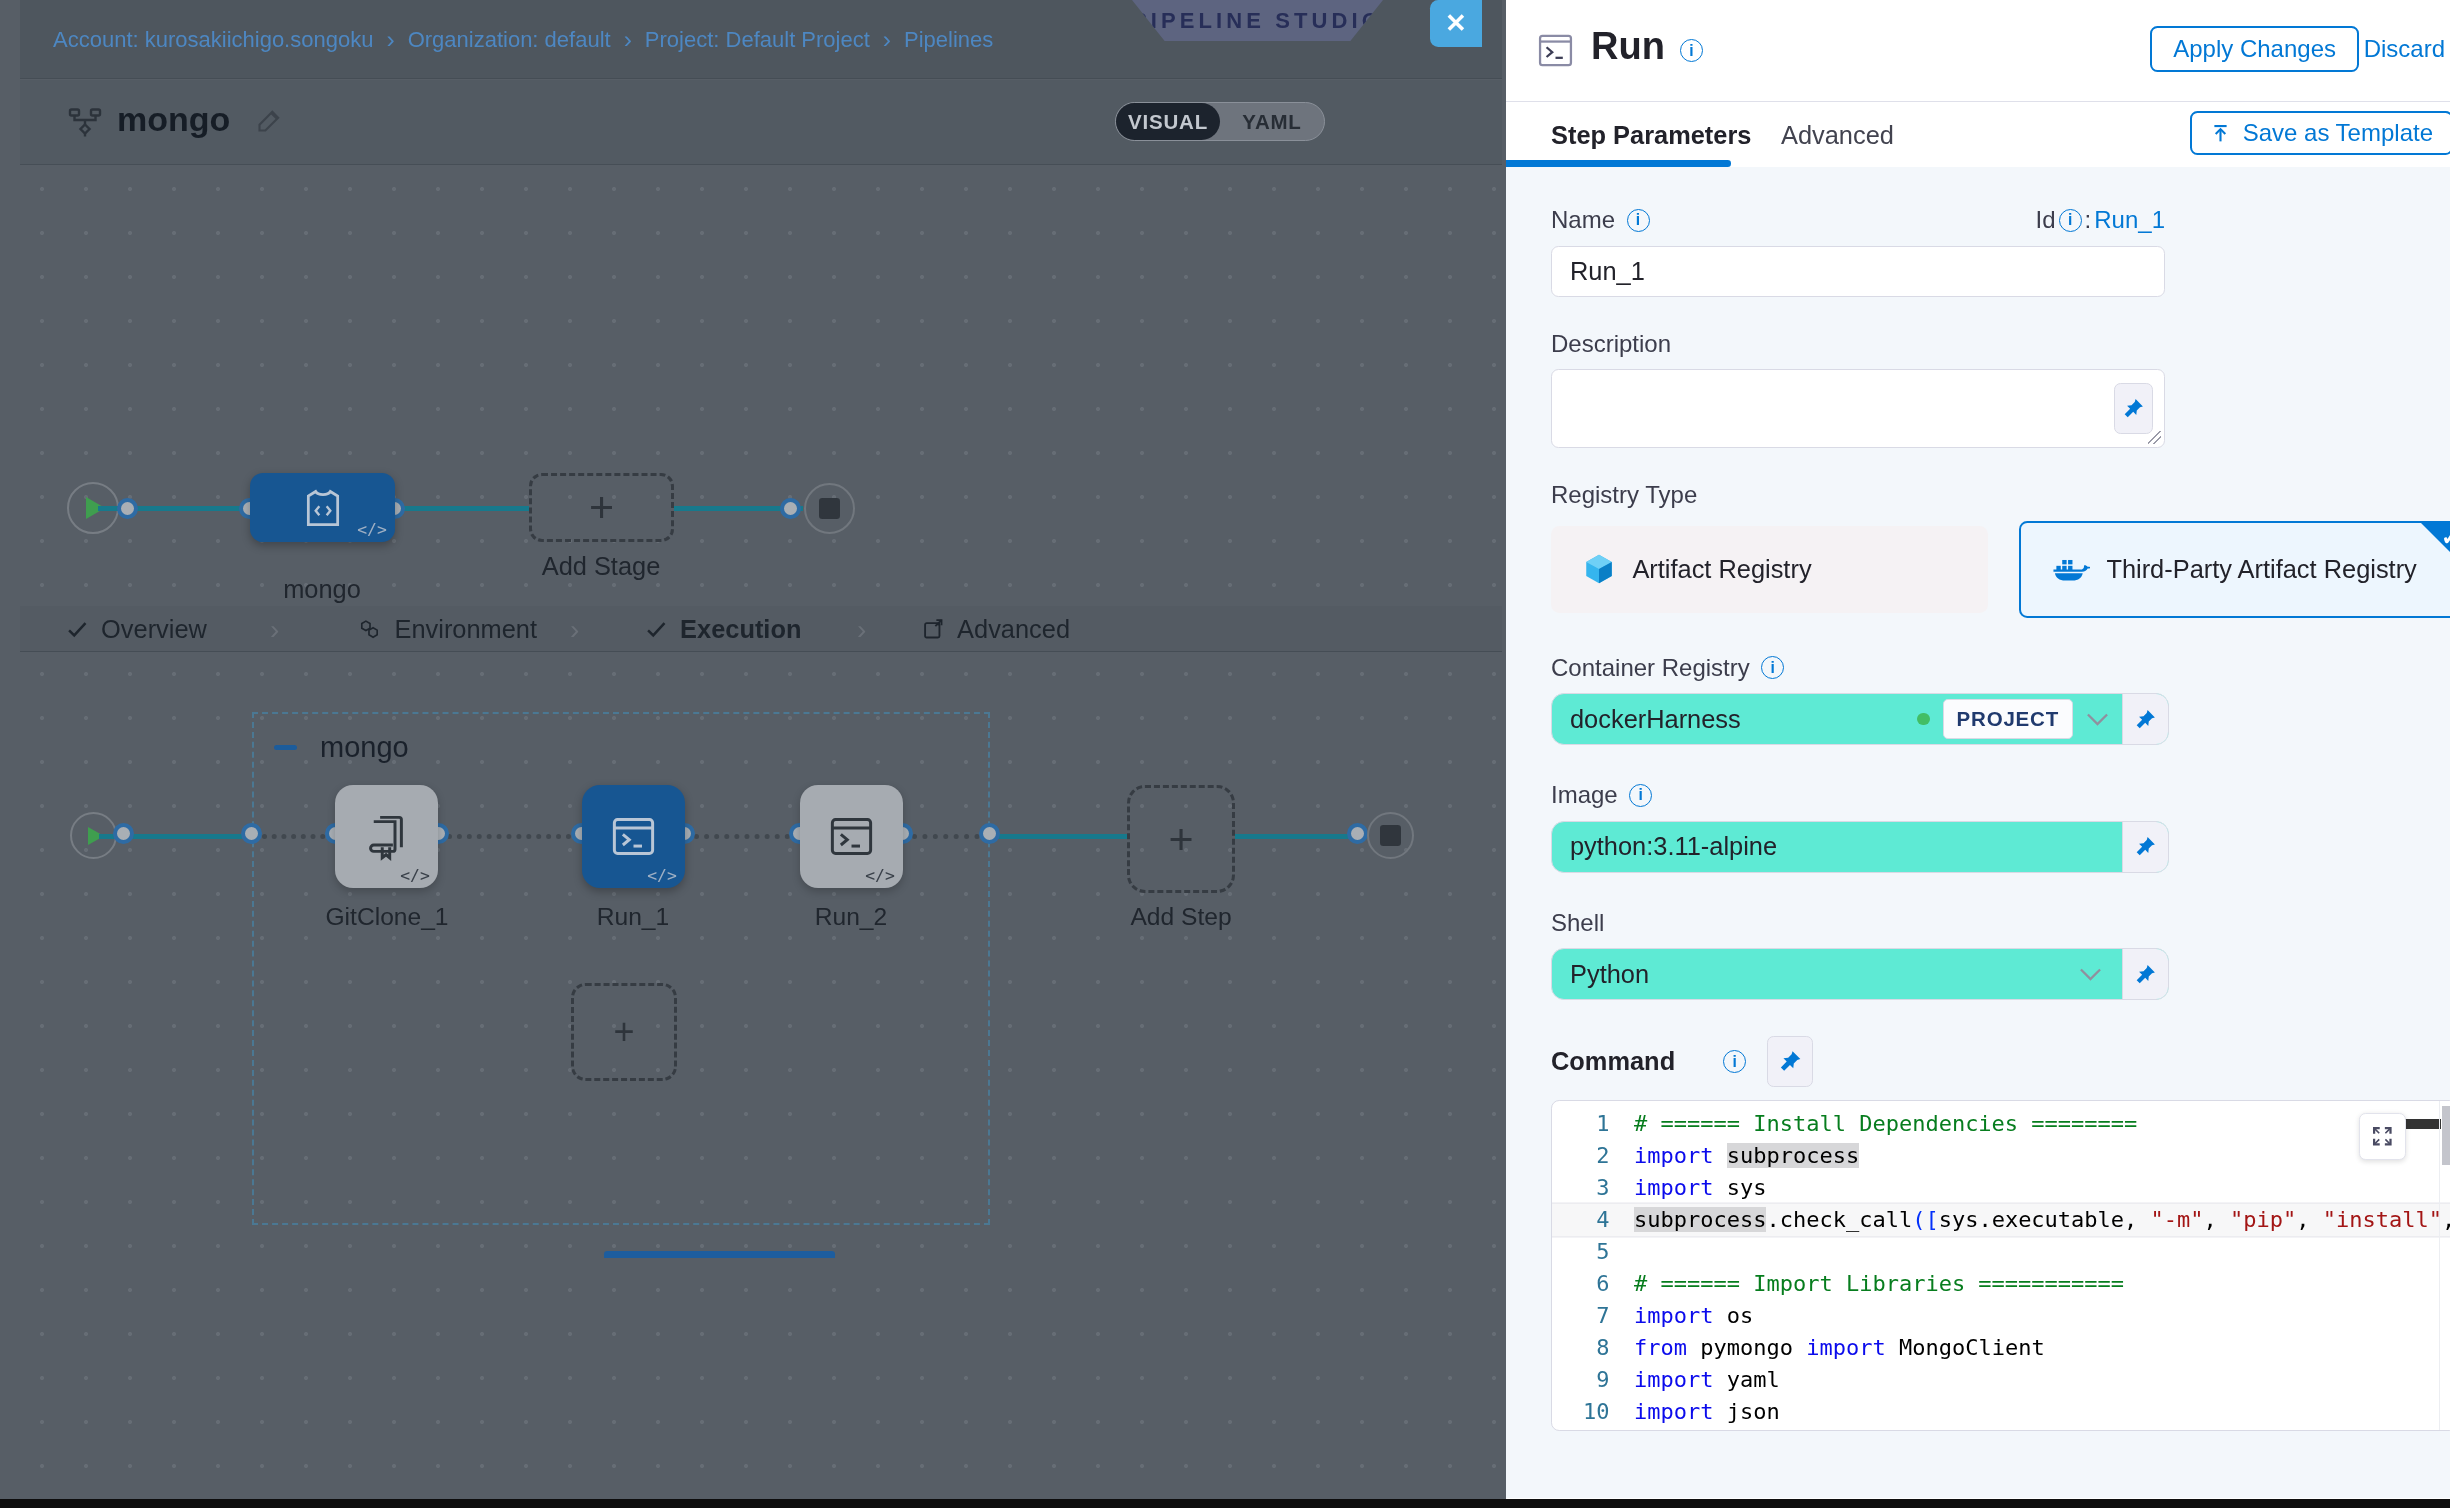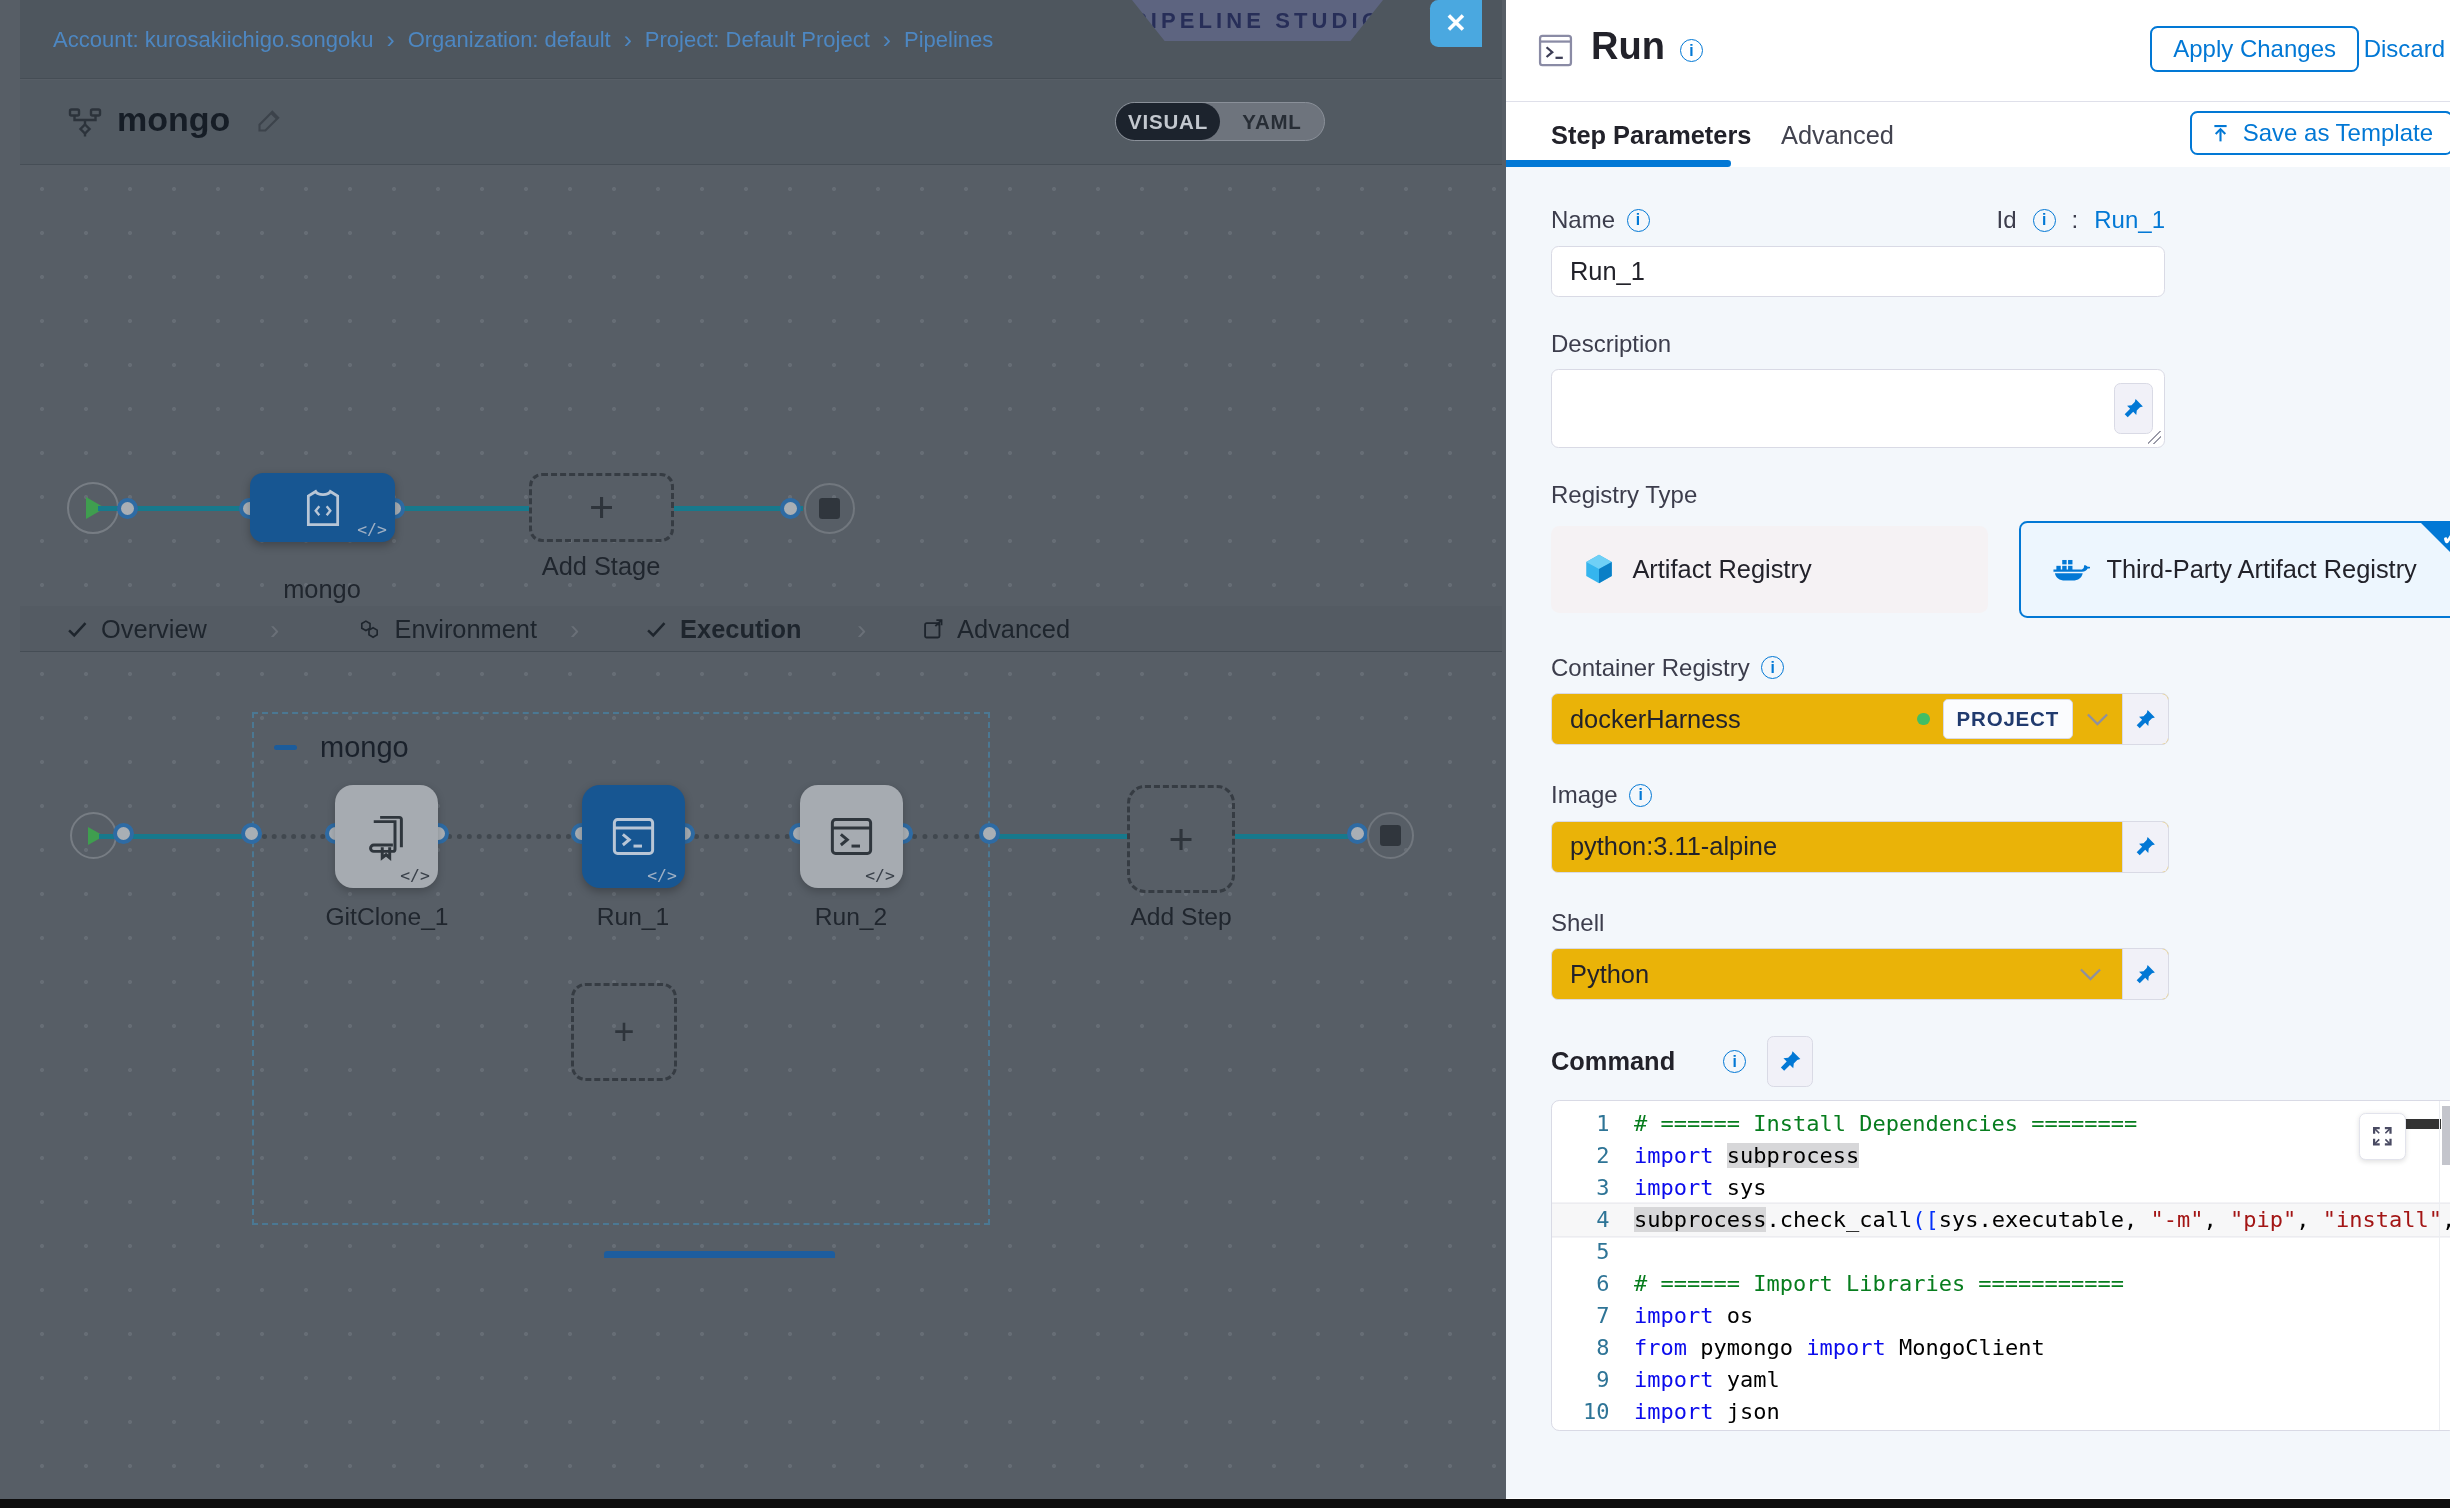--- a/index.html
+++ b/index.html
@@ -65,34 +65,34 @@
   .ptab2.t1{left:45px;font-weight:bold;}
   .ptab2.t2{left:275px;color:#42434f;}
   .ptab2-underline{position:absolute;left:0;top:57px;width:225px;height:6.6px;background:#0278d5;border-radius:0 3.3px 3.3px 0;}
   .savetpl-btn{position:absolute;right:21px;top:8.2px;height:44px;padding:0 18px;}
   .pbody{position:absolute;left:0;top:167px;width:100%;height:1331px;background:#f3f7fb;padding:0 0 0 45px;overflow:hidden;}
   .flabel{font-size:24px;color:#3c3d4c;display:flex;align-items:center;gap:11.5px;}
   .flabel.bold{font-weight:bold;color:#22222a;font-size:25.4px;gap:48px;}
   .inputbox{width:614px;height:51px;background:#fff;border:1.6px solid #d9dae5;border-radius:7.4px;
     display:flex;align-items:center;padding:0 18px;font-size:25.4px;color:#22222a;margin-top:11.5px;}
   .labelrow{display:flex;justify-content:space-between;align-items:center;width:614px;}
-  .idtext{font-size:24px;display:flex;align-items:center;gap:16px;color:#3c3d4c;}
+  .idtext{font-size:24px;display:flex;align-items:center;gap:3px;color:#3c3d4c;}
   .idtext .idval{color:#0278d5;}
   .descbox{position:relative;width:614px;height:79px;background:#fff;border:1.6px solid #d9dae5;border-radius:7.4px;margin-top:11.5px;}
   .pinbtn{background:#f1f1f8;border:1.6px solid #d9dae5;border-radius:6.6px;display:flex;align-items:center;justify-content:center;cursor:pointer;}
   .desc-pin{position:absolute;right:11.5px;top:13px;width:39px;height:51px;}
   .resize-h{position:absolute;right:3.3px;bottom:3.3px;width:13px;height:13px;
     background:linear-gradient(135deg,transparent 45%,#9a9ba8 45%,#9a9ba8 52%,transparent 52%,transparent 68%,#9a9ba8 68%,#9a9ba8 75%,transparent 75%);}
   .regrow{display:flex;gap:31px;margin-top:11.5px;align-items:center;}
   .regcard{display:flex;align-items:center;gap:16.4px;padding-left:31px;border-radius:8.2px;cursor:pointer;font-size:25.4px;color:#22222a;}
   .regcard.plain{width:437px;height:87px;background:#f5f2f4;}
   .regcard.sel{width:449px;height:97px;background:#edf6fe;border:2.5px solid #0278d5;position:relative;overflow:hidden;}
   .sel-tri{position:absolute;right:-1.6px;top:-1.6px;width:0;height:0;border-top:49px solid #0278d5;border-left:49px solid transparent;}
   .sel-check{position:absolute;right:5.7px;top:1.6px;color:#fff;font-size:23px;font-weight:bold;}
-  .ctrl{display:flex;width:618px;height:52px;border:1.6px solid #d9dae5;border-radius:7px;background:#eab308;margin-top:11.5px;overflow:hidden;}
+  .ctrl{display:flex;width:618px;height:52px;border:1.6px solid #d9dae5;border-radius:13px;background:#5eead4;margin-top:11.5px;overflow:hidden;}
   .ctrl .val{flex:1;display:flex;align-items:center;padding:0 18px;font-size:25.4px;color:#22222a;position:relative;}
   .ctrl .pinzone{width:46px;background:#f1f1f8;border-left:1.6px solid #d9dae5;display:flex;align-items:center;justify-content:center;cursor:pointer;}
   .scope{display:flex;align-items:center;gap:13px;padding-right:13px;}
   .greendot{width:12.3px;height:12.3px;border-radius:50%;background:#42be65;}
   .scopebadge{border:1.6px solid #d9dae5;border-radius:4.9px;background:#fbfcfe;color:#203a6e;font-size:20.5px;font-weight:bold;letter-spacing:0.8px;padding:6.6px 13px;}
   .chev-dn{flex:0 0 auto;}
   .cmdrow{display:flex;align-items:center;gap:21px;}
   .cmd-pin{width:46px;height:51px;}
   
   .editor{position:relative;width:907px;height:331px;background:#fff;border:1.6px solid #d9dae5;border-radius:8.2px;margin-top:13px;overflow:hidden;

